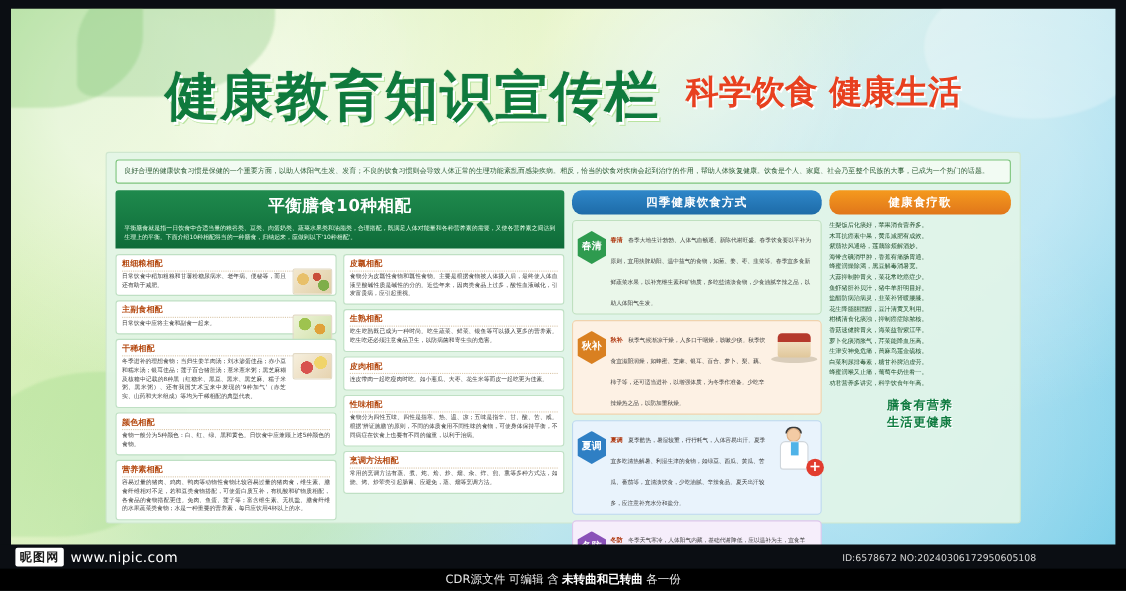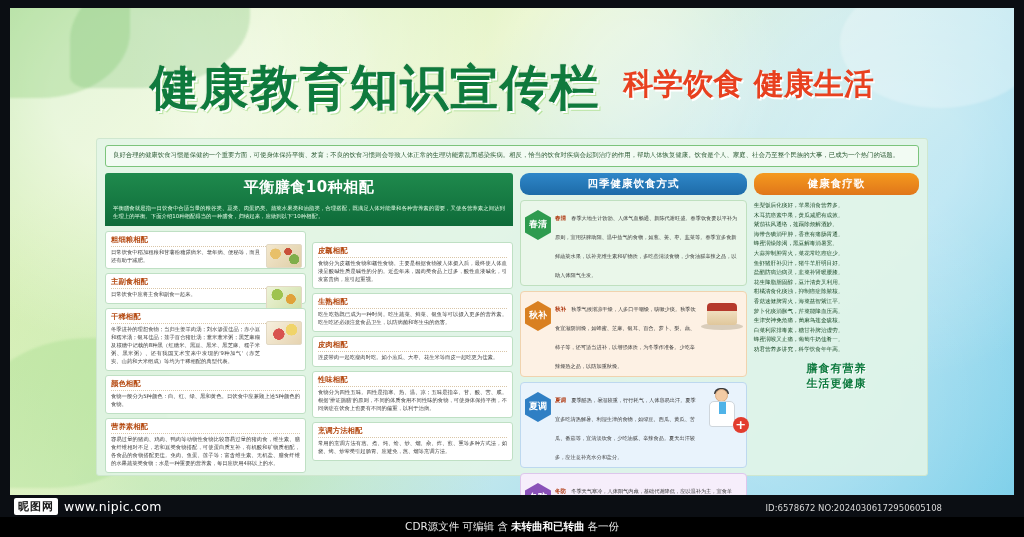--- a/index.html
+++ b/index.html
@@ -75,21 +75,21 @@
   .col-right{ width:166px; }
 
   
   .green-head{
     background: linear-gradient(#1f8a4d,#0e6b39);
     color:#fff; border-radius:3px 3px 0 0; padding:5px 8px;
     display:flex; align-items:center; gap:8px;flex-direction:column;
   }
   .green-head h2{ font-size:15px; font-weight:bold; white-space:nowrap; letter-spacing:.5px;}
   .green-head p{ font-size:5.4px; line-height:1.45; color:#e7ffe9; text-align:justify;}
-  .two-col{ display:flex; gap:6px; margin-top:5px;align-items:center; }
+  .two-col{ display:flex; gap:6px; margin-top:5px; }
   .two-col > div{ width:50%; }
 
   .item{
     background:#fff; border:1px solid #bfe0c4; border-radius:3px;
     margin-bottom:4px; padding:3px 5px 4px;
     position:relative;
   }
   .item h3{
     font-size:7.4px; color:#b54a12; font-weight:bold; margin-bottom:2px;
     border-bottom:1px dotted #d9c6a8; padding-bottom:1px;
@@ -214,21 +214,21 @@
     <div class="leaf" style="left:-40px; top:330px; width:200px; height:150px; background:rgba(150,215,130,.28);"></div>
     <div class="leaf" style="left:830px; top:-30px; width:200px; height:130px; background:rgba(255,255,255,.25); border-radius:50%;"></div>
 
     <div class="title-wrap">
       <span class="main-title">健康教育知识宣传栏</span>
       <span class="sub-title">科学饮食 健康生活</span>
     </div>
 
     <div class="board">
 
-      <div class="intro">良好合理的健康饮食习惯是保健的一个重要方面，可使身体保持平衡、发育；不良的饮食习惯则会导致人体正常的生理功能紊乱而感染疾病。相反，恰当的饮食对疾病会起到治疗的作用，帮助人体恢复健康。饮食是个人、家庭、社会乃至整个民族的大事，已成为一个热门的话题。</div>
+      <div class="intro">良好合理的健康饮食习惯是保健的一个重要方面，以助人体阳气生发、发育；不良的饮食习惯则会导致人体正常的生理功能紊乱而感染疾病。相反，恰当的饮食对疾病会起到治疗的作用，帮助人体恢复健康。饮食是个人、家庭、社会乃至整个民族的大事，已成为一个热门的话题。</div>
 
       <div class="cols">
 
         <div class="col-left">
           <div class="green-head">
             <h2>平衡膳食10种相配</h2>
             <p>平衡膳食就是指一日饮食中合适当量的粮谷类、豆类、肉蛋奶类、蔬菜水果类和油脂类，合理搭配，既满足人体对能量和各种营养素的需要，又使各营养素之间达到生理上的平衡。下面介绍10种相配得当的一种膳食，归纳起来，应做到以下'10种相配'。</p>
           </div>
           <div class="two-col">
             <div>

